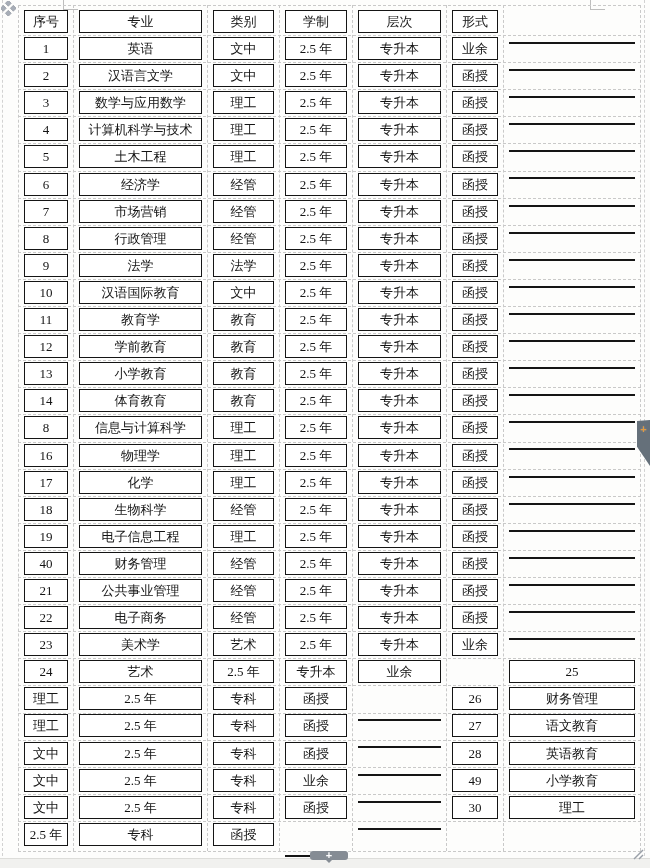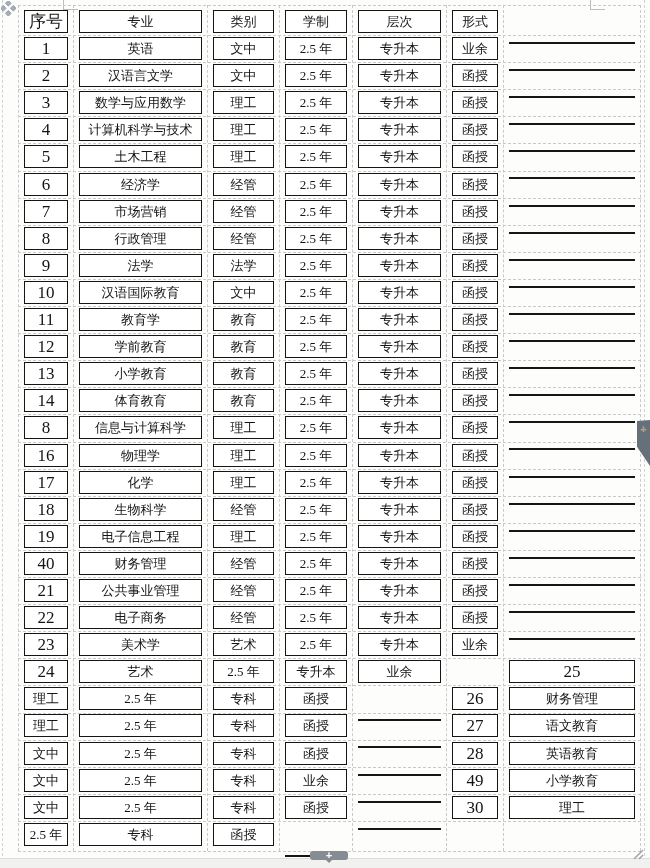--- a/index.html
+++ b/index.html
@@ -22,21 +22,21 @@
     grid-template-columns:44px 123px 61px 62px 83px 46px 126px;
     grid-auto-rows:23px;
     column-gap:11px;row-gap:4.1px;
   }
   .cell{
     box-sizing:border-box;border:1px solid #151515;background:#fff;
     display:flex;align-items:center;justify-content:center;
     font-size:13px;line-height:1;white-space:nowrap;overflow:hidden;
   }
   .cell.exam{font-size:10px;letter-spacing:-0.4px;margin-top:32px;}
-  .cell.num{font-size:17px;}
+  .cell.num{font-size:13px;}
   
   .glv{position:absolute;width:0;top:5px;height:846px;border-left:1px dashed #c9c9c9;}
   .glh{position:absolute;height:0;left:18px;width:623px;border-top:1px dashed #c9c9c9;}
   
   .bottom-bar{position:absolute;left:0;bottom:0;width:650px;height:9px;background:#f1f1ef;border-top:1px solid #ddddda;}
   
   .nub{position:absolute;left:310px;top:851px;width:38px;height:9px;background:#858c94;border-radius:3px;
        display:flex;align-items:center;justify-content:center;cursor:pointer;}
   .nub .plus{color:#fff;font-size:11px;font-weight:bold;line-height:7px;font-family:"Liberation Sans",sans-serif;}
   .nub:after{content:"";position:absolute;top:8px;left:15px;border:4px solid transparent;border-top:4px solid #858c94;}

